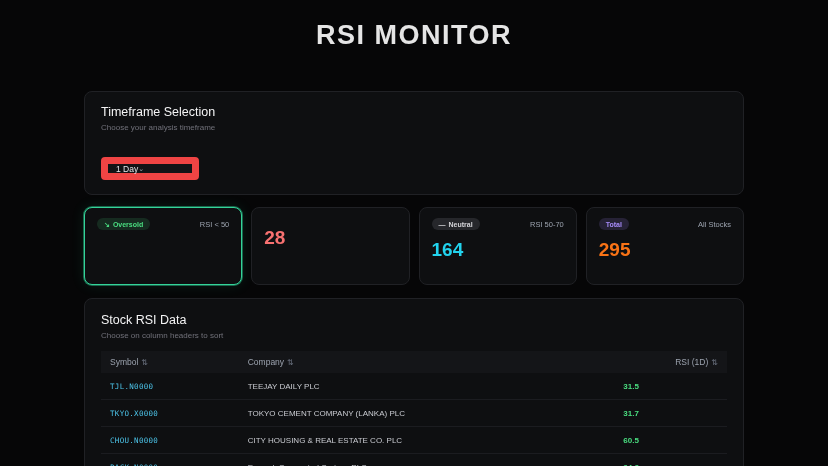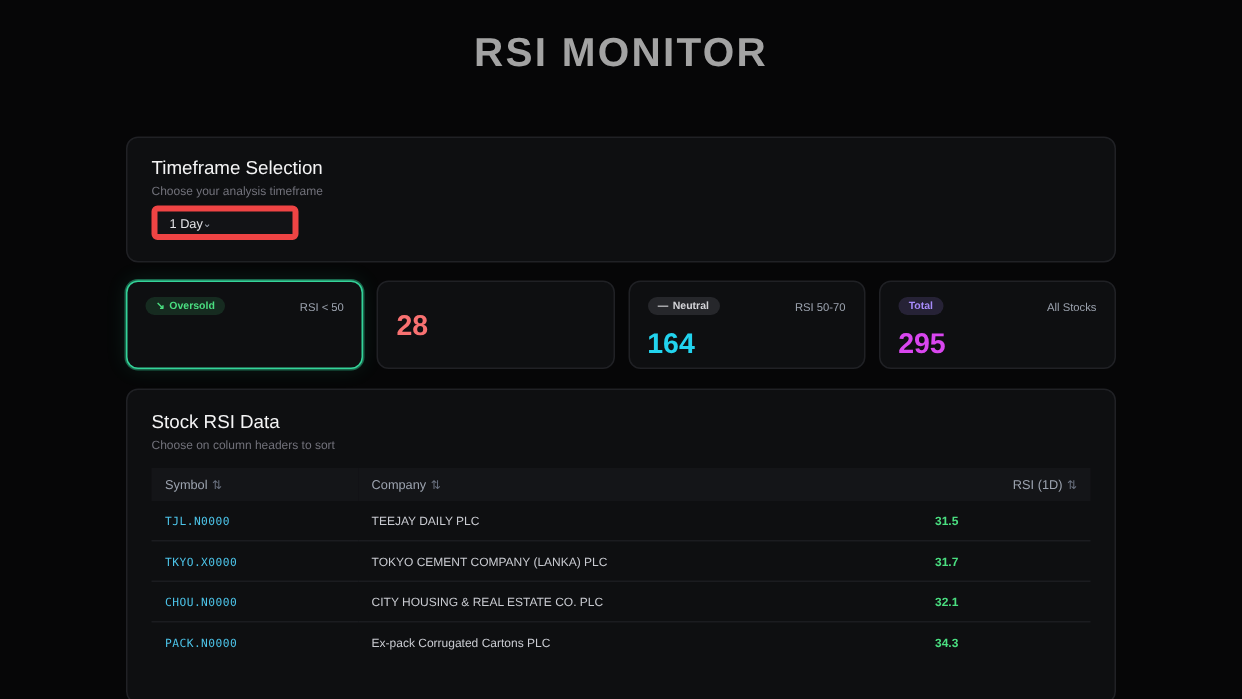--- a/index.html
+++ b/index.html
@@ -7,21 +7,21 @@
   body {
     background: #060607;
     font-family: "Liberation Sans", sans-serif;
     color: #e5e7eb;
   }
   .container { width: 660px; margin: 0 auto; }
 
   
   .header { text-align: center; padding-top: 20px; }
   .page-title {
-    color: #a3a3a3;
+    color: #e5e5e5;
     font-size: 27px;
     font-weight: bold;
     letter-spacing: 1.5px;
   }
   .badge-row {
     display: flex; justify-content: center; align-items: center;
     gap: 8px; margin-top: 9px;
     font-family: "DejaVu Sans Mono", monospace;
     font-size: 7.5px; letter-spacing: 0.6px; color: #22d3ee;
   }
@@ -36,59 +36,59 @@
   .card {
     background: #0e0f11;
     border: 1px solid #202125;
     border-radius: 8px;
   }
   .timeframe-card { margin-top: 40px; padding: 13px 16px 14px; }
   .card-title { font-size: 12.5px; font-weight: normal; color: #f4f4f5; }
   .card-subtitle { font-size: 8px; color: #71717a; margin-top: 4px; }
 
   .select-box {
-    margin-top: 5px;
+    margin-top: 25px;
     width: 98px; height: 23px;
     display: flex; align-items: center; 
     padding: 0 8px;
     background: #121316;
-    border: 4px solid #ef4444;
+    border: 7px solid #ef4444;
     border-radius: 4px;
     font-size: 8.5px; color: #e4e4e7;
     cursor: pointer;
   }
   .chevron { font-size: 7px; color: #9ca3af; }
 
   
   .stats-row {
     display: grid; grid-template-columns: repeat(4, 1fr);
     gap: 9px; margin-top: 12px;
   }
-  .stat-card { padding: 10px 12px 4px; cursor: pointer; }
+  .stat-card { padding: 10px 12px 23px; cursor: pointer; }
   .stat-card.selected {
     border-color: #34d399;
     box-shadow: 0 0 0 1px rgba(52,211,153,0.45), 0 0 14px rgba(52,211,153,0.12);
   }
   .stat-top { display: flex; justify-content: space-between; align-items: center; }
   .pill {
     display: inline-flex; align-items: center; gap: 3px;
     font-size: 7px; font-weight: bold;
     padding: 2.5px 7px; border-radius: 999px;
   }
   .pill .pill-icon { font-size: 7px; line-height: 1; }
   .pill-green { background: rgba(74,222,128,0.14); color: #4ade80; }
   .pill-red { background: rgba(248,113,113,0.14); color: #f87171; }
   .pill-gray { background: #26272b; color: #d4d4d8; }
   .pill-purple { background: rgba(167,139,250,0.16); color: #a78bfa; }
   .stat-cond { font-size: 7.5px; color: #9ca3af; }
   .stat-value { font-size: 19px; font-weight: bold; margin-top: 9px; }
   .val-green { color: #4ade80; }
   .val-red { color: #f87171; }
   .val-cyan { color: #22d3ee; }
-  .val-purple { color: #d946ef; }
+  .val-purple { color: #f97316; }
 
   
   .table-card { margin-top: 13px; padding: 14px 16px 0; height: 210px; overflow: hidden; }
   table { width: 100%; border-collapse: collapse; margin-top: 11px; }
   thead tr { background: #141518; }
   th {
     font-size: 8.5px; font-weight: normal; color: #9ca3af;
     text-align: left; padding: 6px 9px; cursor: pointer;
   }
   th.col-rsi { text-align: right; }
@@ -184,21 +184,21 @@
           <td class="cell-rsi">31.5</td>
         </tr>
         <tr>
           <td class="cell-symbol">TKYO.X0000</td>
           <td class="cell-company">TOKYO CEMENT COMPANY (LANKA) PLC</td>
           <td class="cell-rsi">31.7</td>
         </tr>
         <tr>
           <td class="cell-symbol">CHOU.N0000</td>
           <td class="cell-company">CITY HOUSING &amp; REAL ESTATE CO. PLC</td>
-          <td class="cell-rsi">32.1</td>
+          <td class="cell-rsi">60.5</td>
         </tr>
         <tr>
           <td class="cell-symbol">PACK.N0000</td>
           <td class="cell-company">Ex-pack Corrugated Cartons PLC</td>
           <td class="cell-rsi">34.3</td>
         </tr>
 
       </tbody>
     </table>
   </div>

